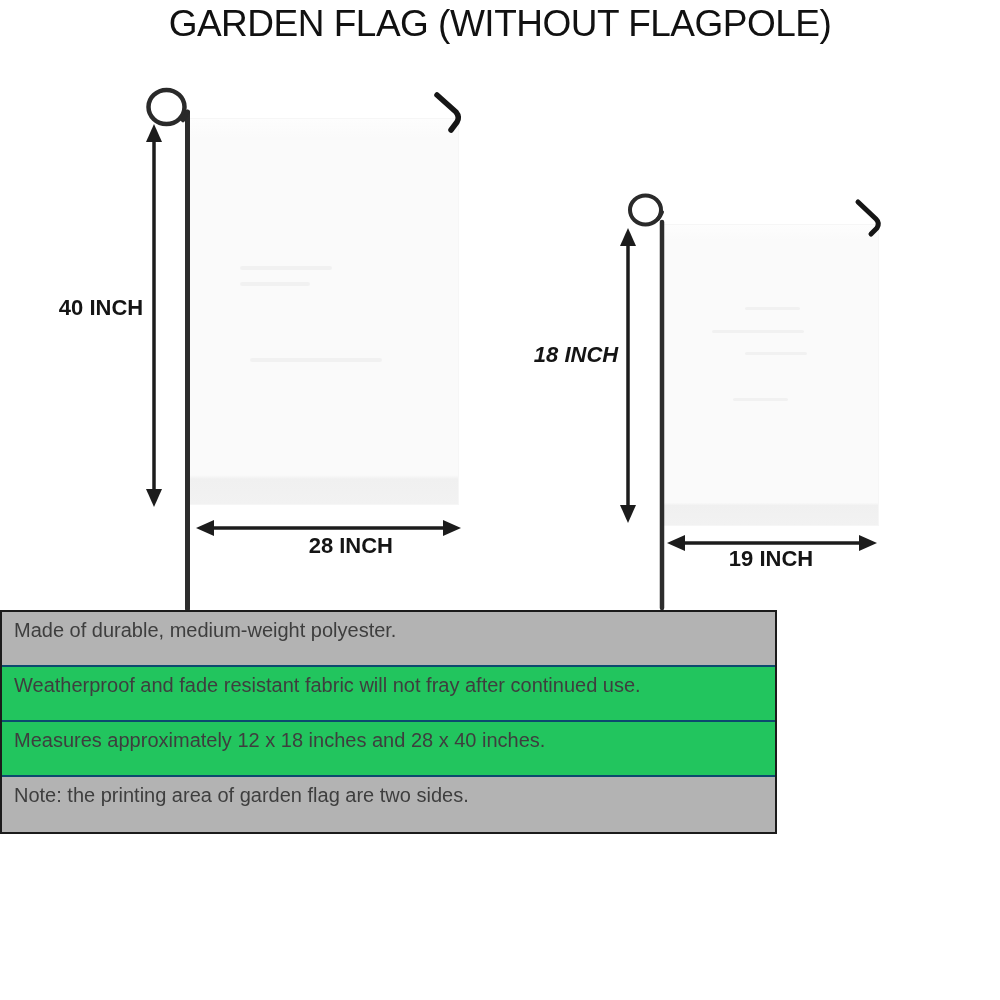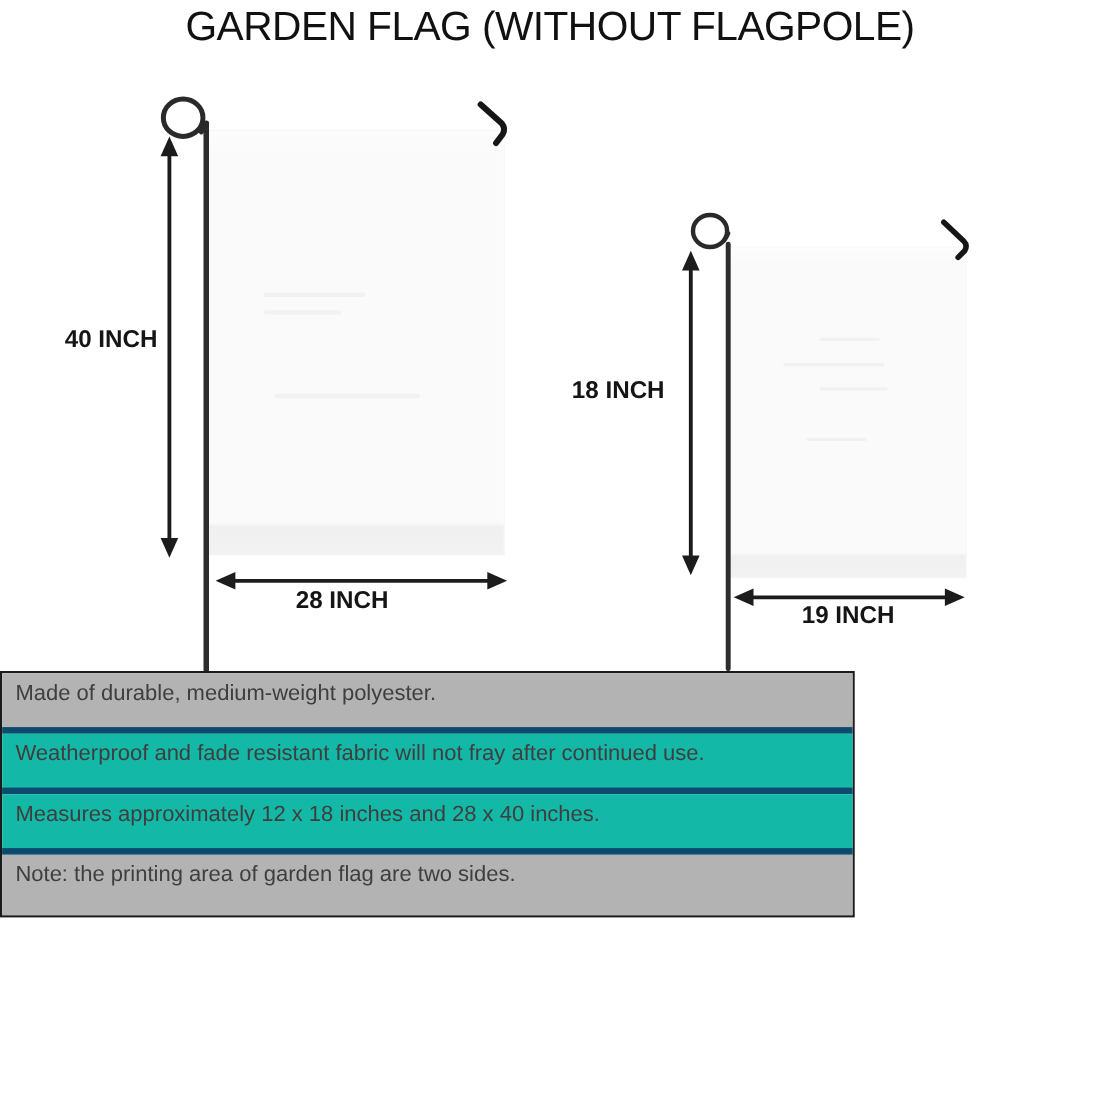--- a/index.html
+++ b/index.html
@@ -27,42 +27,42 @@
   .flag-large{left:189px;top:119px;width:269px;height:385px;}
   .flag-small{left:663px;top:225px;width:215px;height:300px;}
   
   .overlay{position:absolute;left:0;top:0;width:1000px;height:1000px;pointer-events:none;}
   
   .dim-label{
     position:absolute;font-size:22px;font-weight:bold;color:#151515;
     text-align:center;letter-spacing:0;white-space:nowrap;
   }
   .lbl-40{left:46px;top:295px;width:110px;text-align:center;}
-  .lbl-28{left:241px;top:533px;width:140px;}
-  .lbl-18{left:492px;top:342px;width:140px;}
+  .lbl-28{left:253px;top:533px;width:140px;text-align:right;}
+  .lbl-18{left:506px;top:342px;width:140px;font-style:italic;}
   .lbl-12{left:701px;top:546px;width:140px;}
   
   .features-table{
     position:absolute;left:0;top:610px;width:777px;
     border:2px solid #1b1b1b;
     box-sizing:border-box;
     background:#fff;
   }
   .feature-row{
     height:55px;
     box-sizing:border-box;
     padding:5px 12px 0 12px;
     font-size:20px;
     color:#3e3e3e;
-    border-bottom:6px solid #0c4a6e;
+    border-bottom:2px solid #0c4a6e;
     line-height:1.35;
   }
   .feature-row:last-child{border-bottom:none;}
   .row-shaded{background:#b3b3b3;}
-  .row-plain{background:#14b8a6;}
+  .row-plain{background:#22c55e;}
 </style>
 </head>
 <body>
 
 <div class="canvas">
 
   <div class="title-block">
     <div class="title-line1">GARDEN FLAG (WITHOUT FLAGPOLE)</div>
   </div>
 

